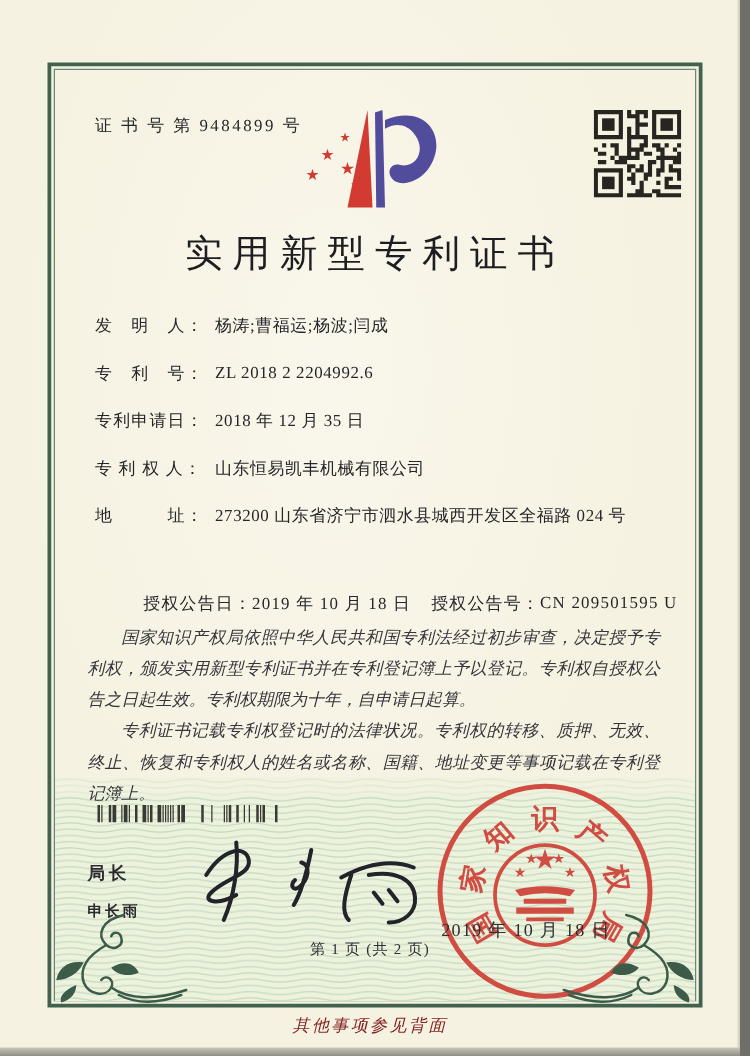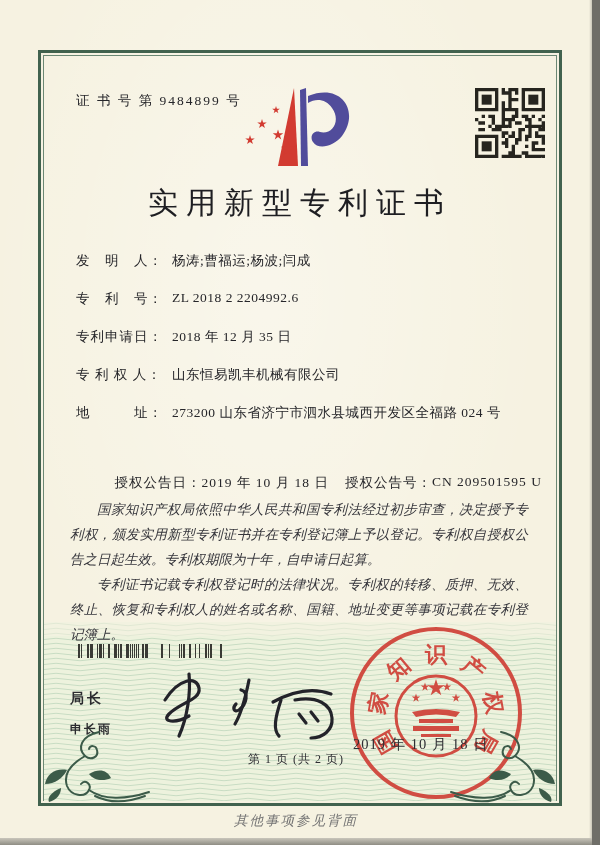--- a/index.html
+++ b/index.html
@@ -48,21 +48,21 @@
   .director{position:absolute;left:70px;top:690px;z-index:2;font-family:"Liberation Sans","DejaVu Sans",sans-serif;font-weight:600;color:#2c2c30;}
   .director .line1{font-size:14px;letter-spacing:3px;}
   .director .line2{font-size:12px;letter-spacing:2px;margin-top:13px;font-family:Liberation Mono, monospace;}
 
   .signature{position:absolute;left:145px;top:666px;width:215px;height:80px;z-index:3;}
 
   .seal{position:absolute;left:347px;top:624px;width:178px;height:178px;z-index:2;opacity:.92;}
   .seal-date{position:absolute;left:353px;top:735px;width:170px;font-size:14.5px;letter-spacing:1px;color:#2e2e33;z-index:4;white-space:pre;}
 
   .page-no{position:absolute;left:0;right:0;top:735px;text-align:center;font-size:12px;letter-spacing:1px;color:#2e2e33;z-index:2;margin-top:16px;}
-  .back-note{position:absolute;left:0;right:0;top:812px;text-align:center;font-size:13.5px;font-style:italic;letter-spacing:2px;color:#737373;z-index:2;}
+  .back-note{position:absolute;left:0;right:0;top:812px;text-align:center;font-size:13.5px;font-style:italic;letter-spacing:2px;color:#7f1d1d;z-index:2;}
 
   .flourish{position:absolute;top:730px;width:110px;height:74px;z-index:2;}
   .flourish.left{left:41px;}
   .flourish.right{left:449px;transform:scaleX(-1);}
 </style>
 </head>
 <body>
 
 <div class="paper">
 

